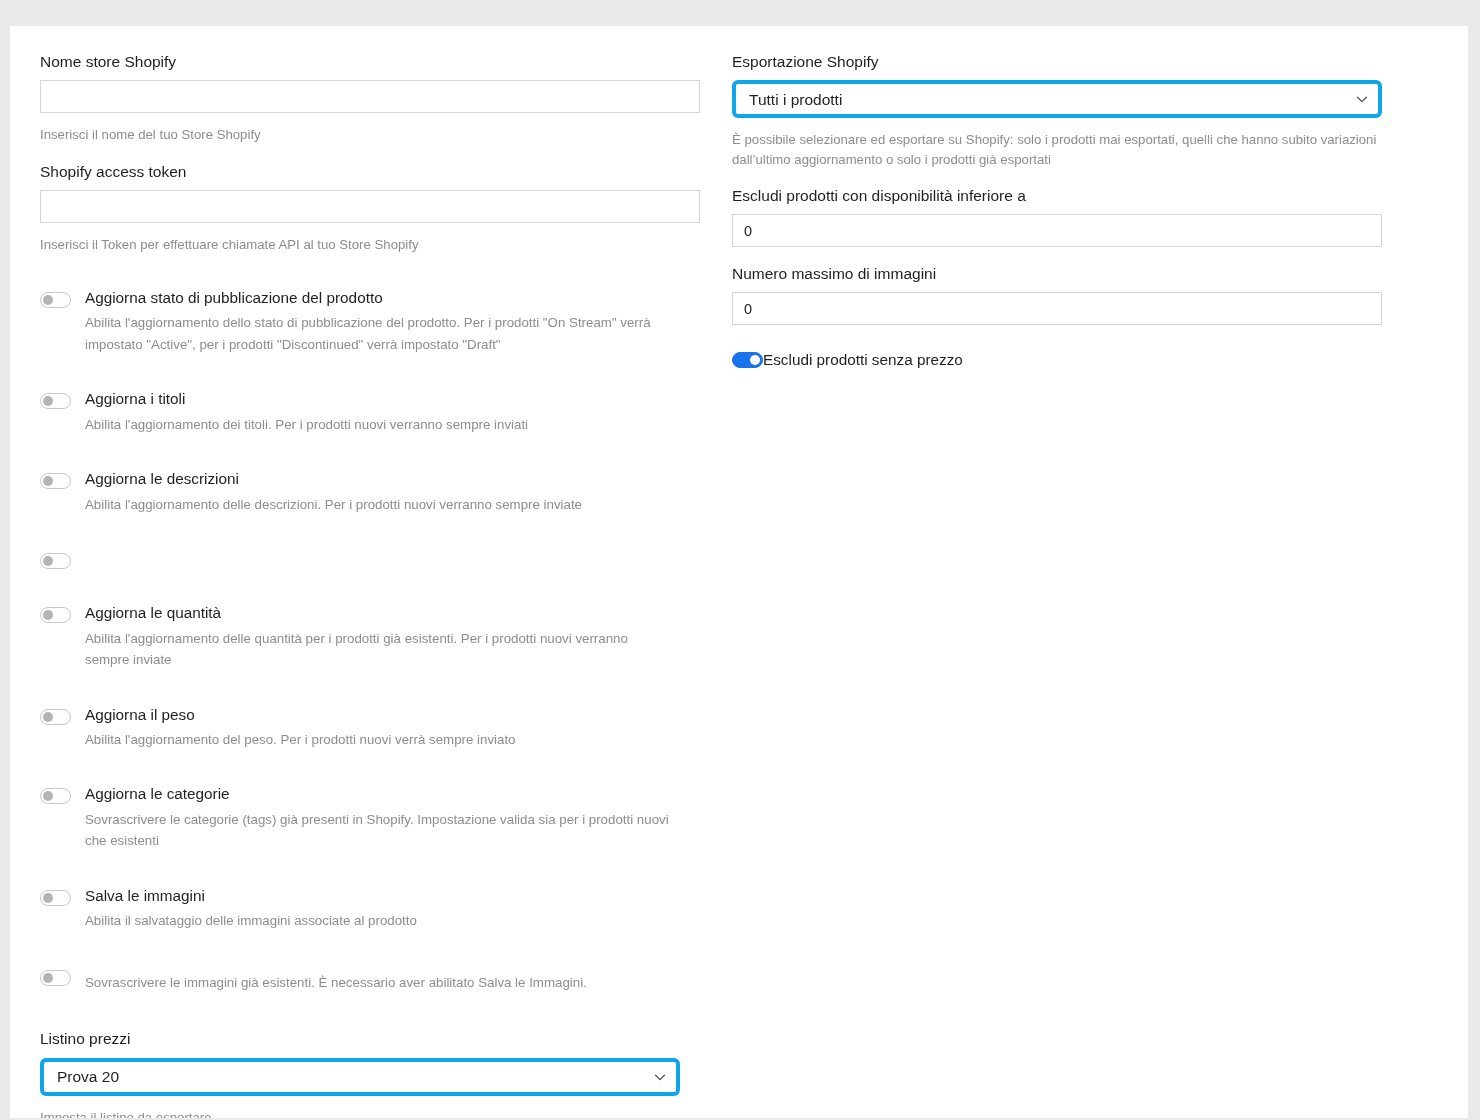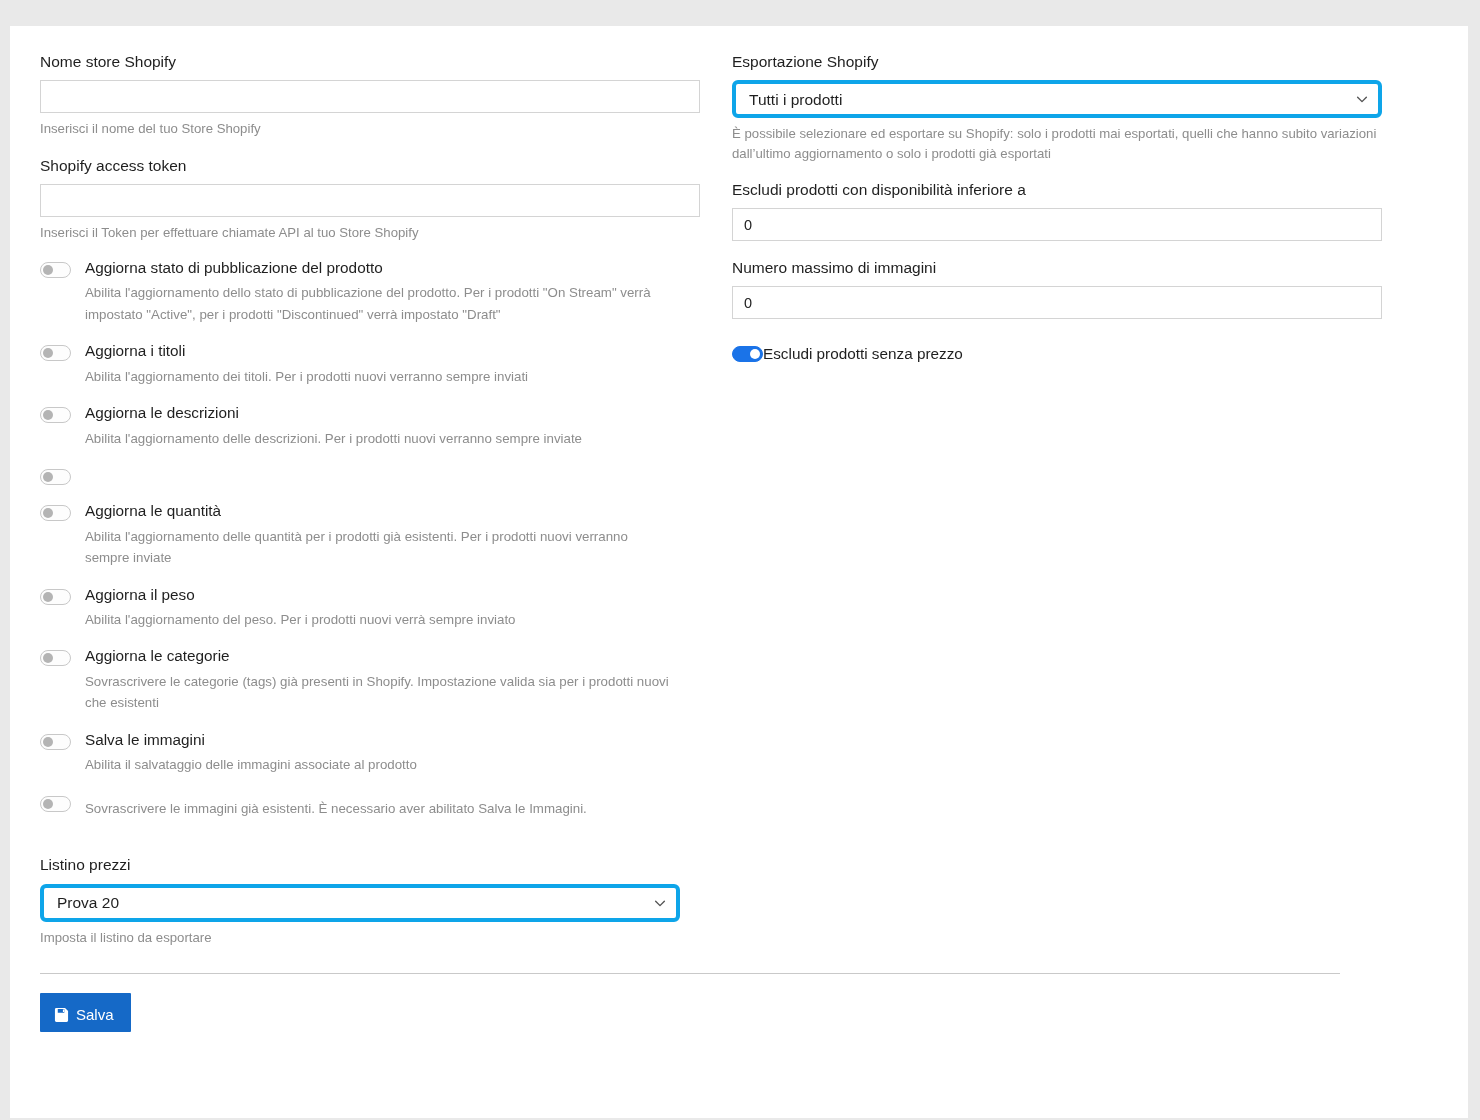--- a/index.html
+++ b/index.html
@@ -39,21 +39,21 @@
     font-family: "Liberation Sans", sans-serif;
     font-size: 14.5px;
     color: #222;
     padding: 0 11px;
     outline: none;
   }
   .text-input::placeholder { color: #9a9a9a; }
   .help-text {
     font-size: 13.2px;
     color: #8d8d8d;
-    margin-top: 6px;
+    margin-top: 12px;
     line-height: 1.45;
   }
   .field-block { margin-bottom: 17px; }
 
   
   .select-wrap {
     position: relative;
     width: 100%;
   }
   .select-box {
@@ -78,21 +78,21 @@
     width: 14px; height: 14px;
     pointer-events: none;
     color: #555;
   }
   .chevron svg { display: block; width: 14px; height: 14px; }
 
   
   .toggle-row {
     display: flex;
     align-items: flex-start;
-    margin-top: 17px;
+    margin-top: 35px;
   }
   .toggle {
     flex: 0 0 auto;
     width: 31px; height: 16px;
     border-radius: 9px;
     position: relative;
     margin-top: 3px;
     cursor: pointer;
   }
   .toggle.off {

